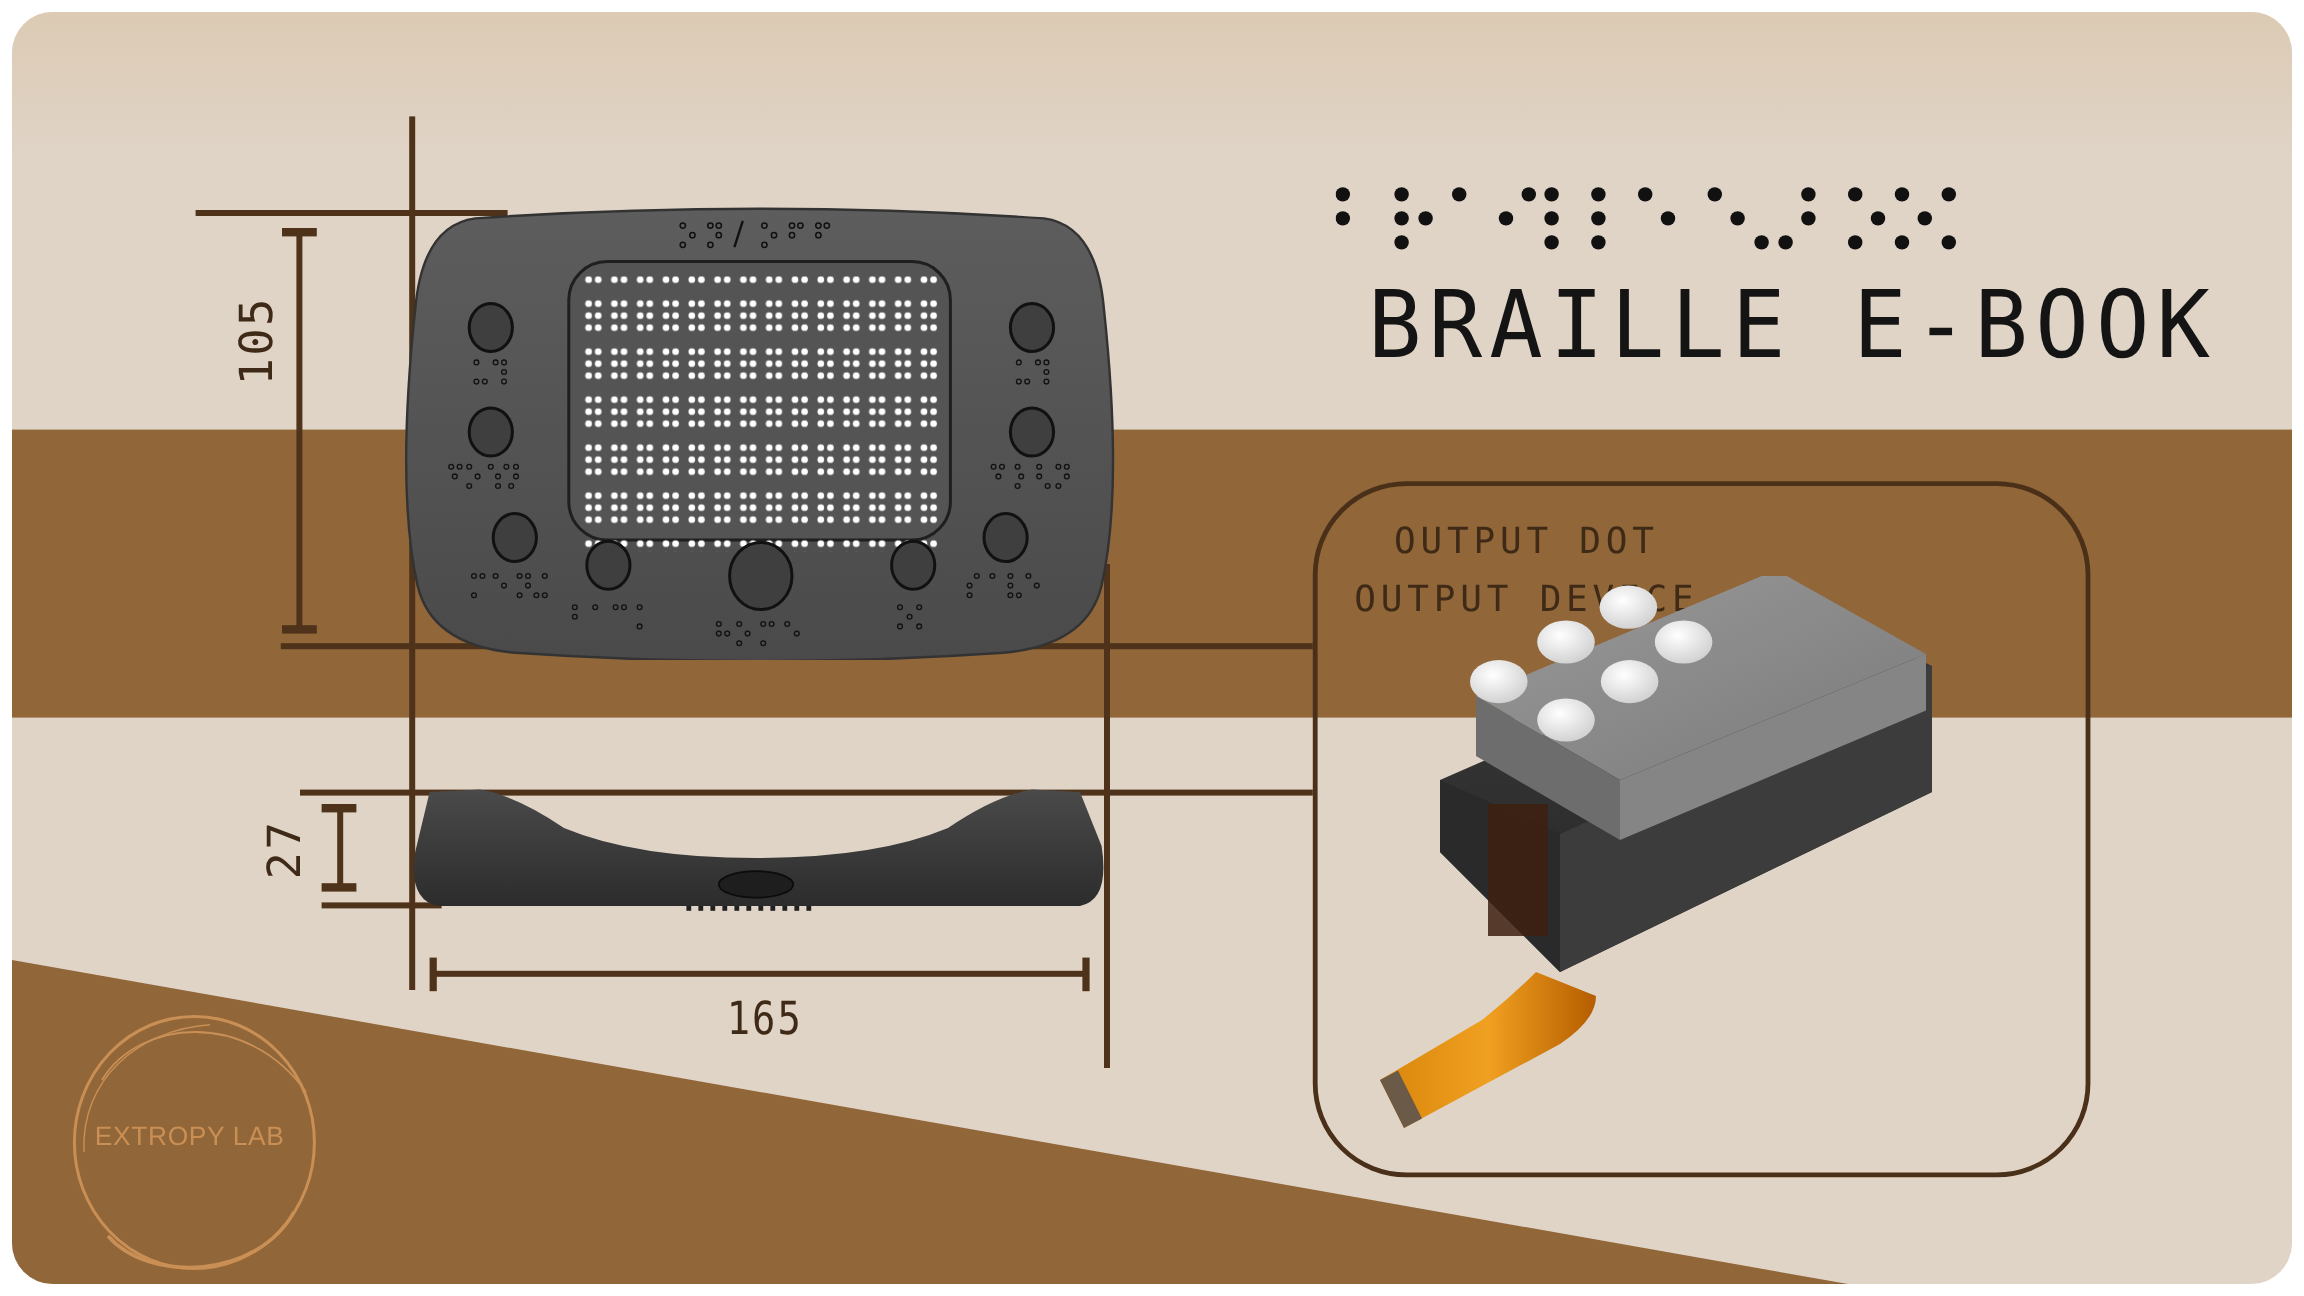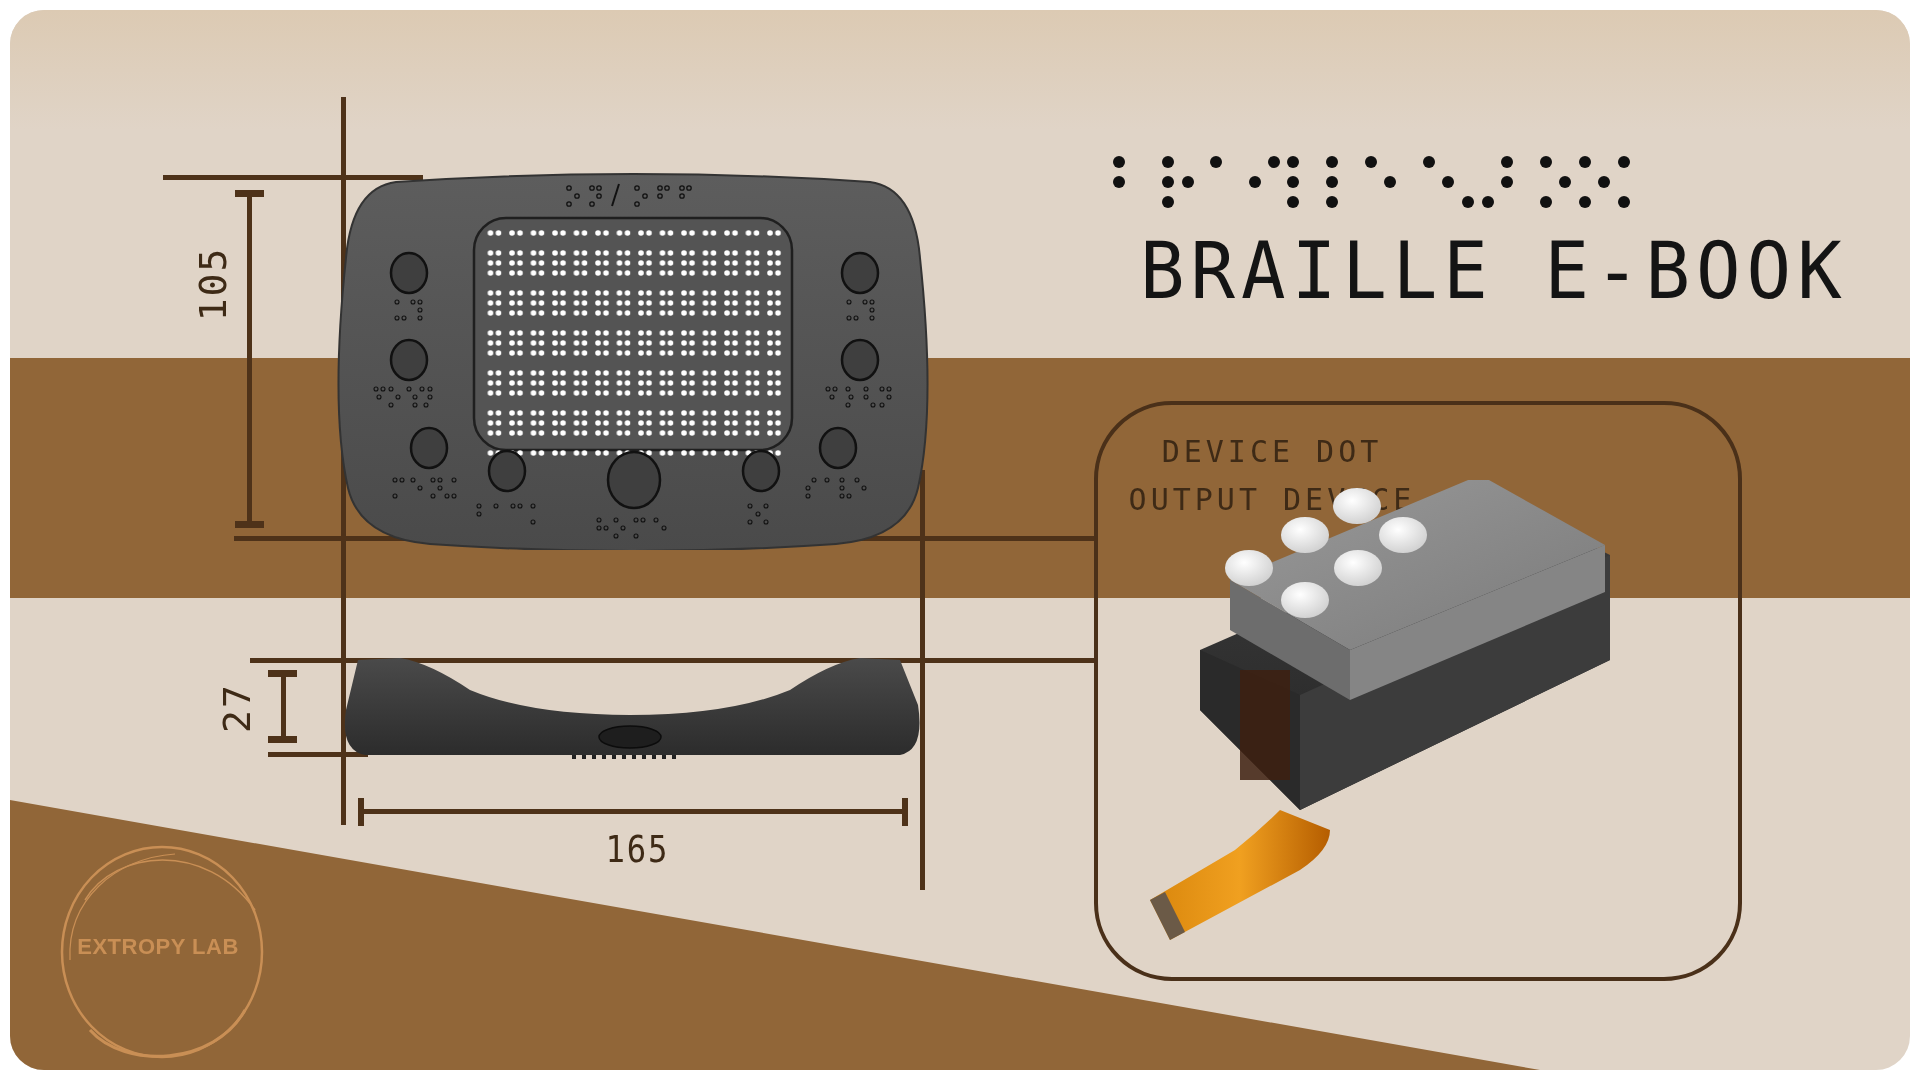--- a/index.html
+++ b/index.html
@@ -35,21 +35,21 @@
     position:absolute; left:1094px; top:401px; width:648px; height:580px;
     border:4px solid #4a3019; border-radius:78px; box-sizing:border-box;
   }
   .inset-label {
     position:absolute; color:#3e2a16; font-family:"DejaVu Sans Mono", monospace;
     font-size:30px; letter-spacing:4px; line-height:48px; text-align:center;
     left:1122px; top:428px; width:300px;
   }
   .logo-text {
     position:absolute; left:58px; top:934px; width:200px; text-align:center;
-    font-family:"Liberation Sans", sans-serif; font-weight:bold; font-size:22px;
+    font-family:"Liberation Sans", sans-serif; font-weight:normal; font-size:22px;
     color:#c98f55; letter-spacing:0.5px;
   }
 </style>
 </head>
 <body>
 
 <div class="card">
   <div class="card-top-gradient"></div>
   <div class="band"></div>
 
@@ -298,21 +298,21 @@
       <rect x="292" y="100" width="4" height="4"></rect>
       <rect x="302" y="100" width="4" height="4"></rect>
       <rect x="312" y="100" width="4" height="4"></rect>
       <rect x="322" y="100" width="4" height="4"></rect>
       <rect x="332" y="100" width="4" height="4"></rect>
   </g>
 </svg>
 
 <div class="inset"></div>
 <div class="inset-label">
-  <div>DEVICE DOT</div>
+  <div>OUTPUT DOT</div>
   <div>OUTPUT DEVICE</div>
 </div>
 
 <svg class="abs" style="left:1140px;top:480px;" width="580" height="480" viewBox="0 0 580 480">
   <defs>
     <linearGradient id="topFace" x1="0" y1="0" x2="1" y2="1">
       <stop offset="0" stop-color="#9a9a9a"></stop>
         <stop offset="1" stop-color="#7a7a7a"></stop>
     </linearGradient>
     <linearGradient id="frontFace" x1="0" y1="0" x2="0" y2="1">

